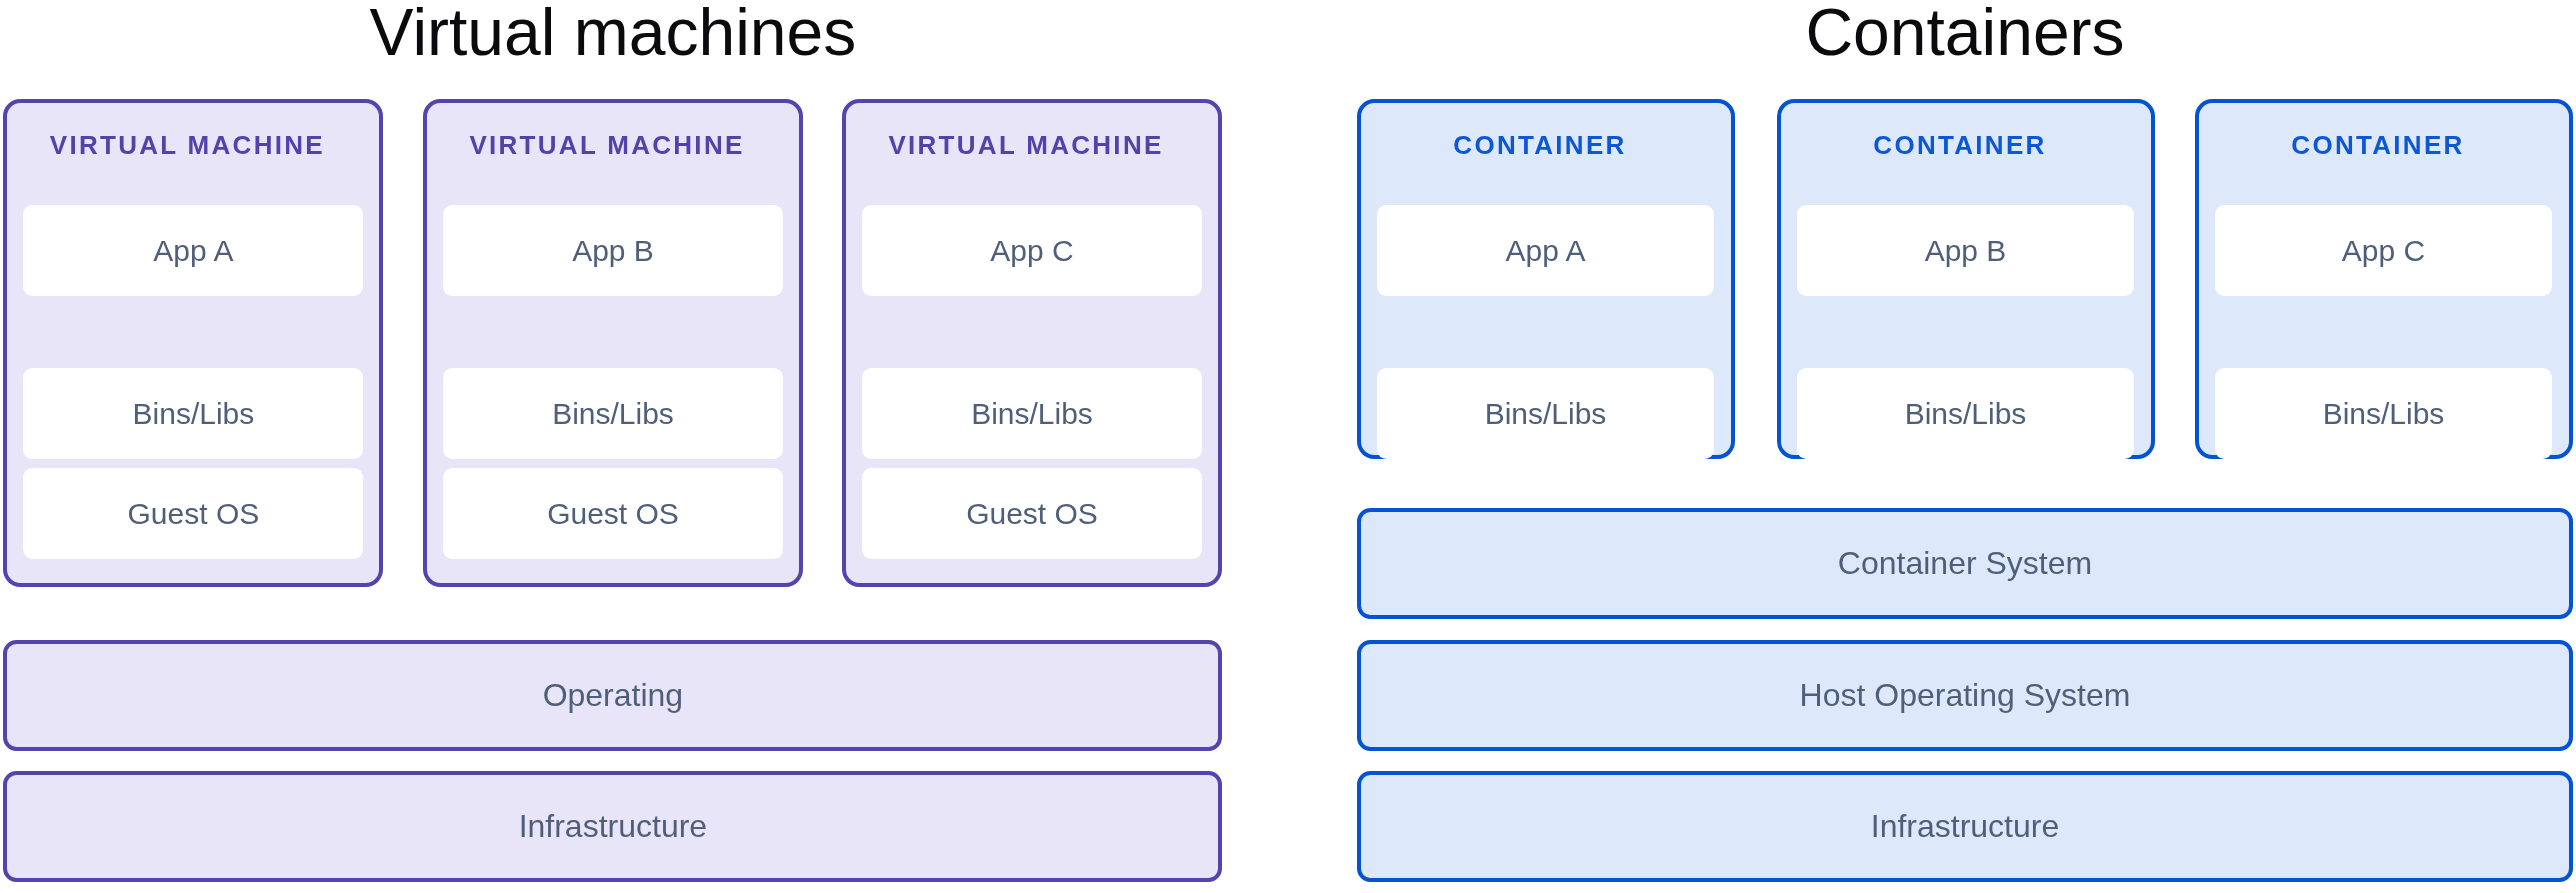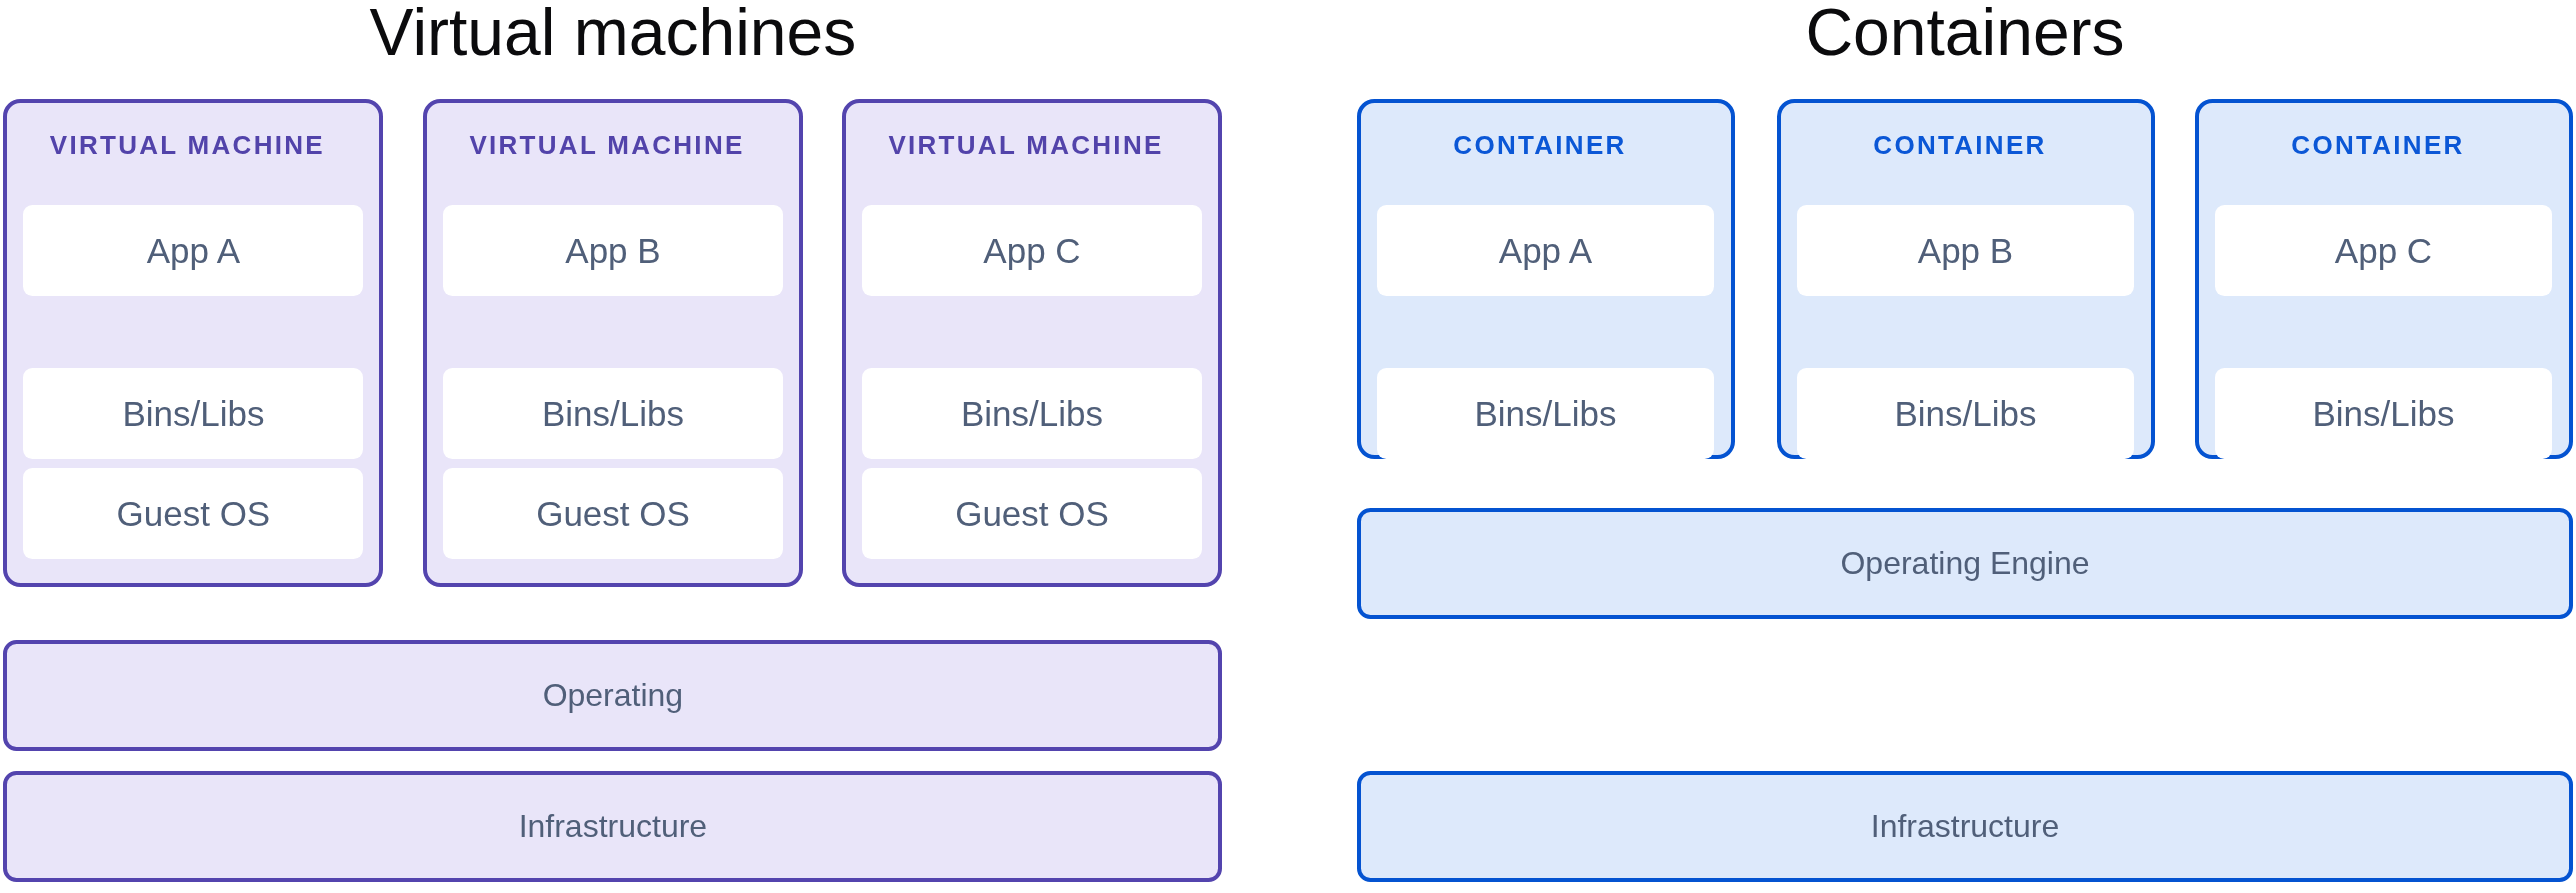--- a/index.html
+++ b/index.html
@@ -64,21 +64,21 @@
   
   .layer {
     position: absolute;
     left: 16px;
     height: 91px;
     background: #ffffff;
     border-radius: 9.4px;
     display: flex;
     align-items: center;
     justify-content: center;
-    font-size: 35px;
+    font-size: 30px;
     color: var(--label-color);
     white-space: nowrap;
   }
   .card.vm .layer { width: 340px; }
   .card.ct .layer { width: 337px; }
   .layer.r1 { top: 102px; }
   .layer.r2 { top: 233px; margin-top: 32px; }
   .layer.r3 { top: 365px; }
 
   
@@ -149,17 +149,18 @@
 
   <div class="card ct" style="left:2195px">
     <div class="card-header">CONTAINER</div>
     <div class="layer r1">App C</div>
     <div class="layer r2">Bins/Libs</div>
   </div>
 
   <div class="bar vm" style="top:640px">Operating</div>
   <div class="bar vm" style="top:771px">Infrastructure</div>
 
-  <div class="bar ct" style="top:508px">Operating Engine</div>
+  <div class="bar ct" style="top:508px">Container System</div>
+  <div class="bar ct" style="top:640px">Host Operating System</div>
   <div class="bar ct" style="top:771px">Infrastructure</div>
 
 </div>
 
 
 </body></html>

